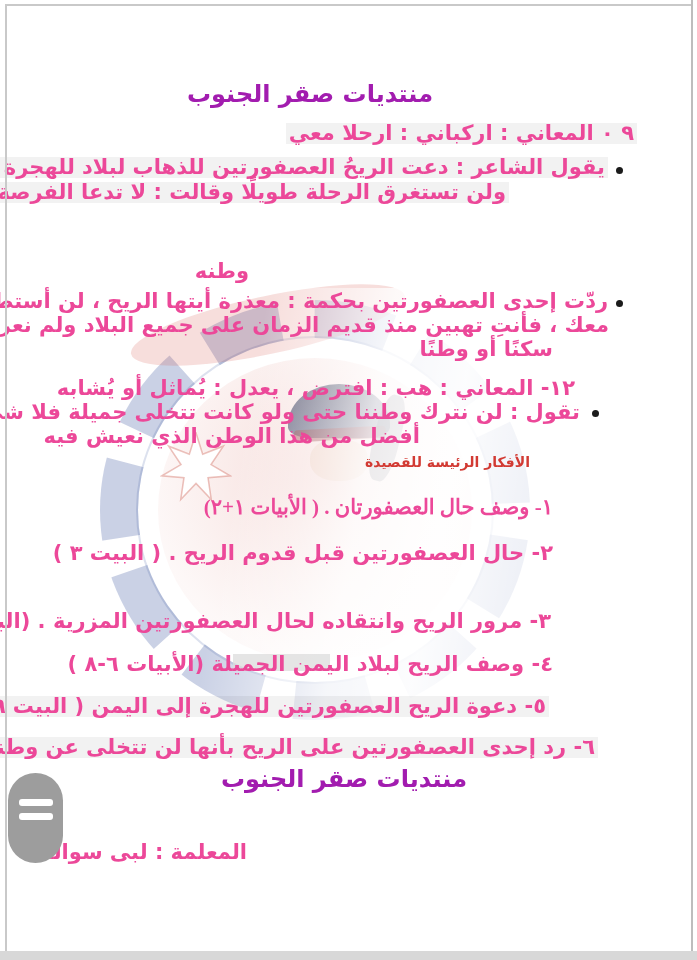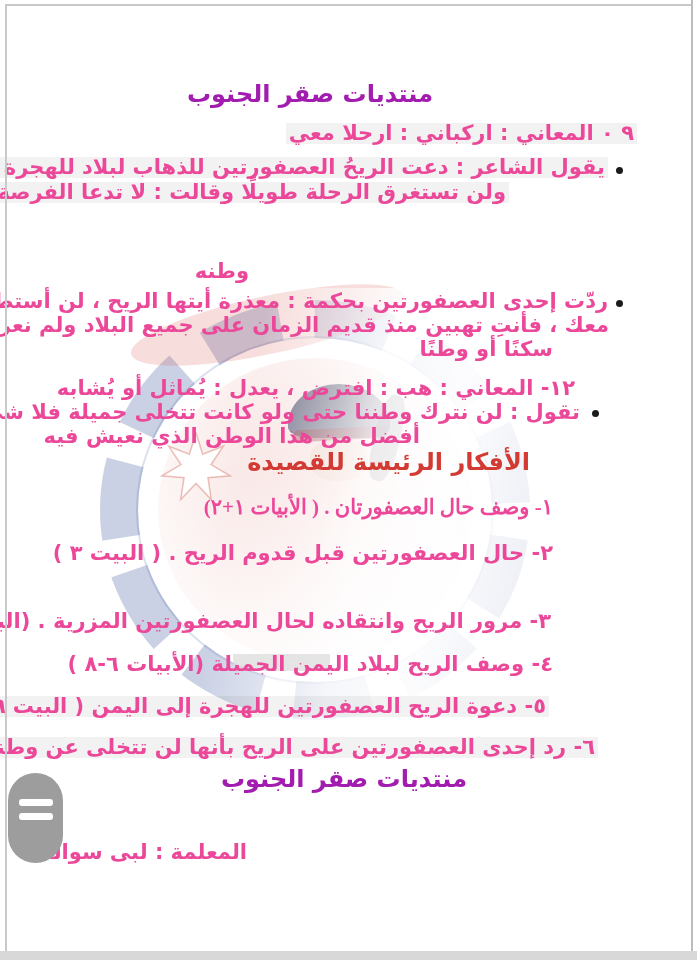--- a/index.html
+++ b/index.html
@@ -15,21 +15,21 @@
   .frame-right  { position:absolute; left:691px; top:0; width:2px; height:960px; background:#bdbdbd; z-index:4; }
   .bottom-band  { position:absolute; left:0; top:951px; width:697px; height:9px; background:#d8d8d8; z-index:4; }
 
   
   .t {
     position:absolute; direction:rtl; white-space:nowrap; z-index:2;
     color:#ec4899; font-weight:700; font-size:21px; line-height:21px;
   }
   .hl { background:rgba(0,0,0,0.05); padding:0 3px; }
   .h-orange { color:#a21caf; font-size:24px; }
-  .h-red    { color:#d23a33; font-size:24px; }
+  .h-red    { color:#d23a33; font-size:14px; }
   .bullet-dot {
     position:absolute; width:7px; height:7px; border-radius:50%;
     background:#1b1b1b; z-index:2;
   }
   .redacted {
     position:absolute; left:233px; top:654px; width:97px; height:17px;
     background:#dcdcdc; opacity:.75; z-index:1;
   }
 
   

